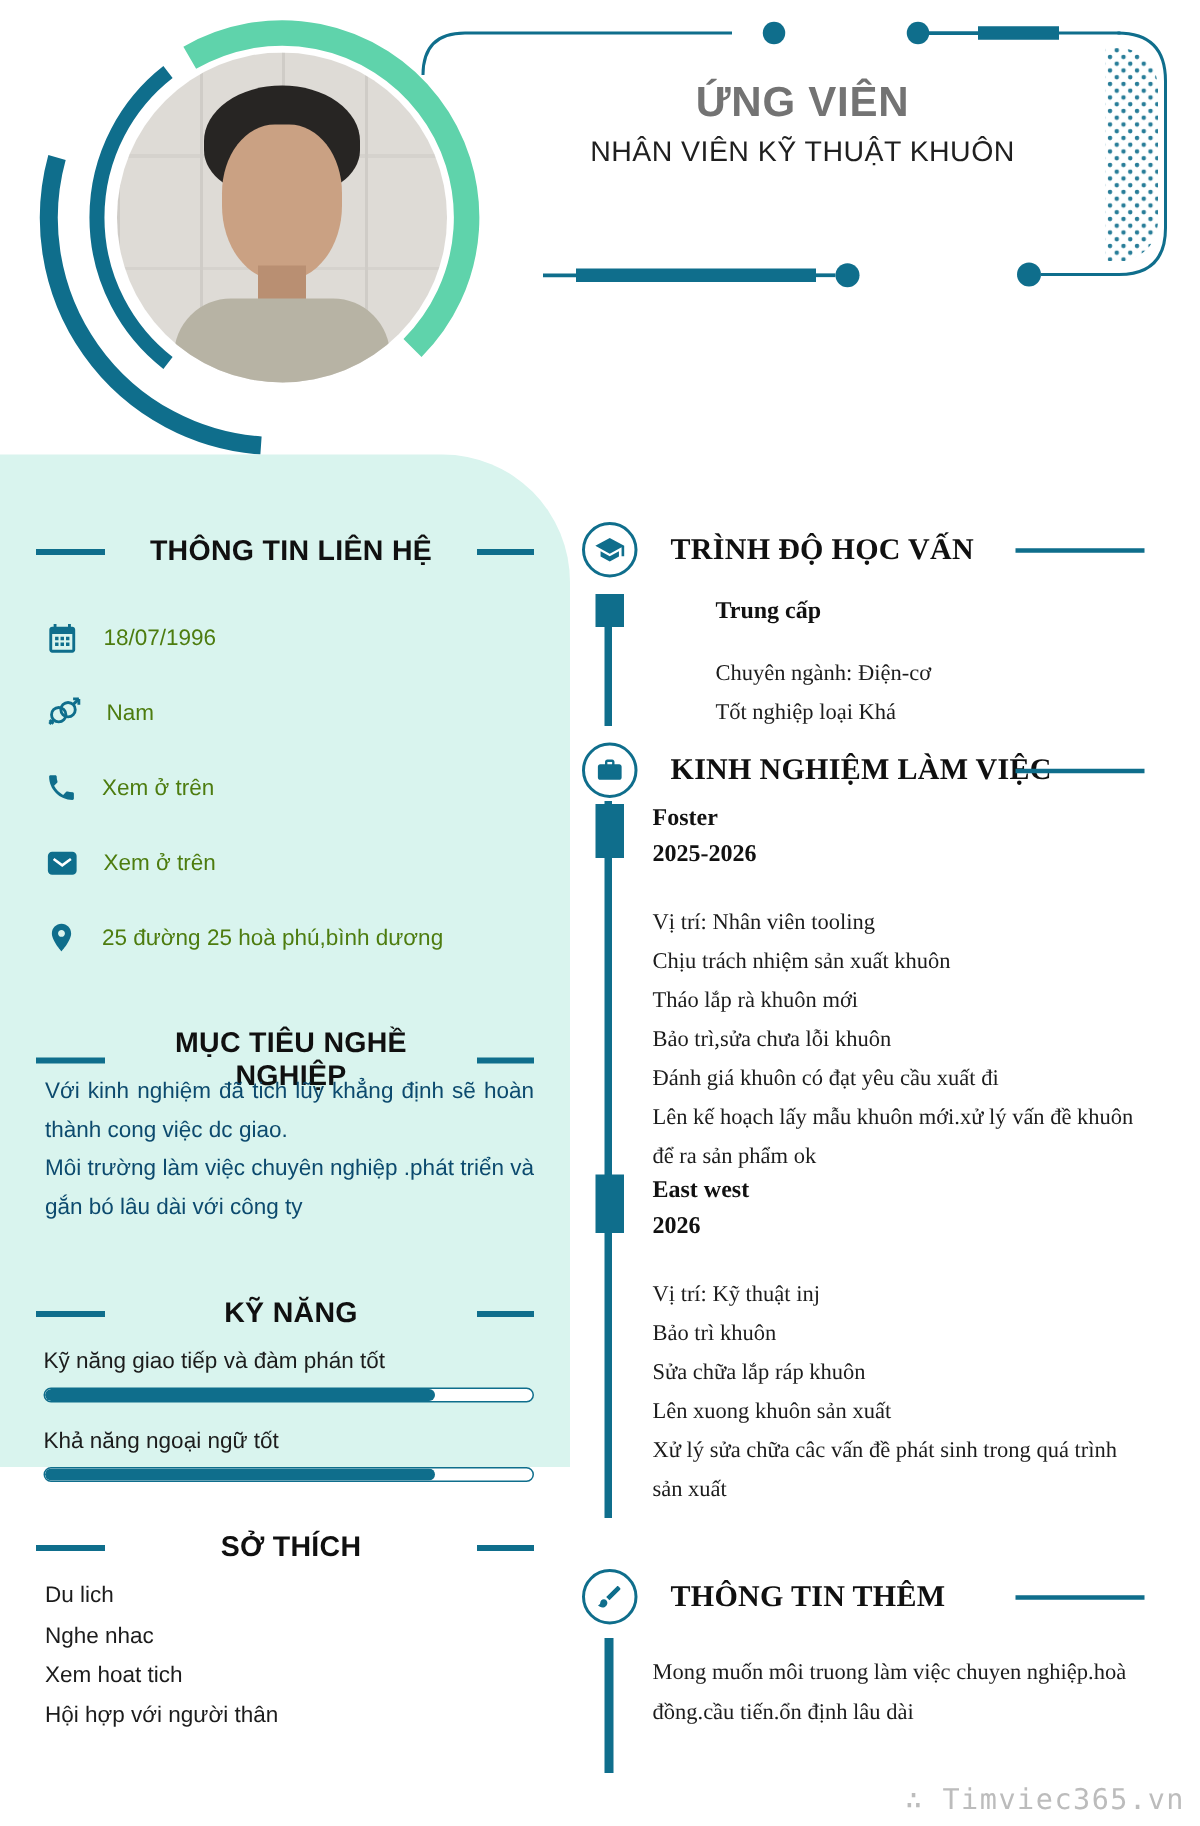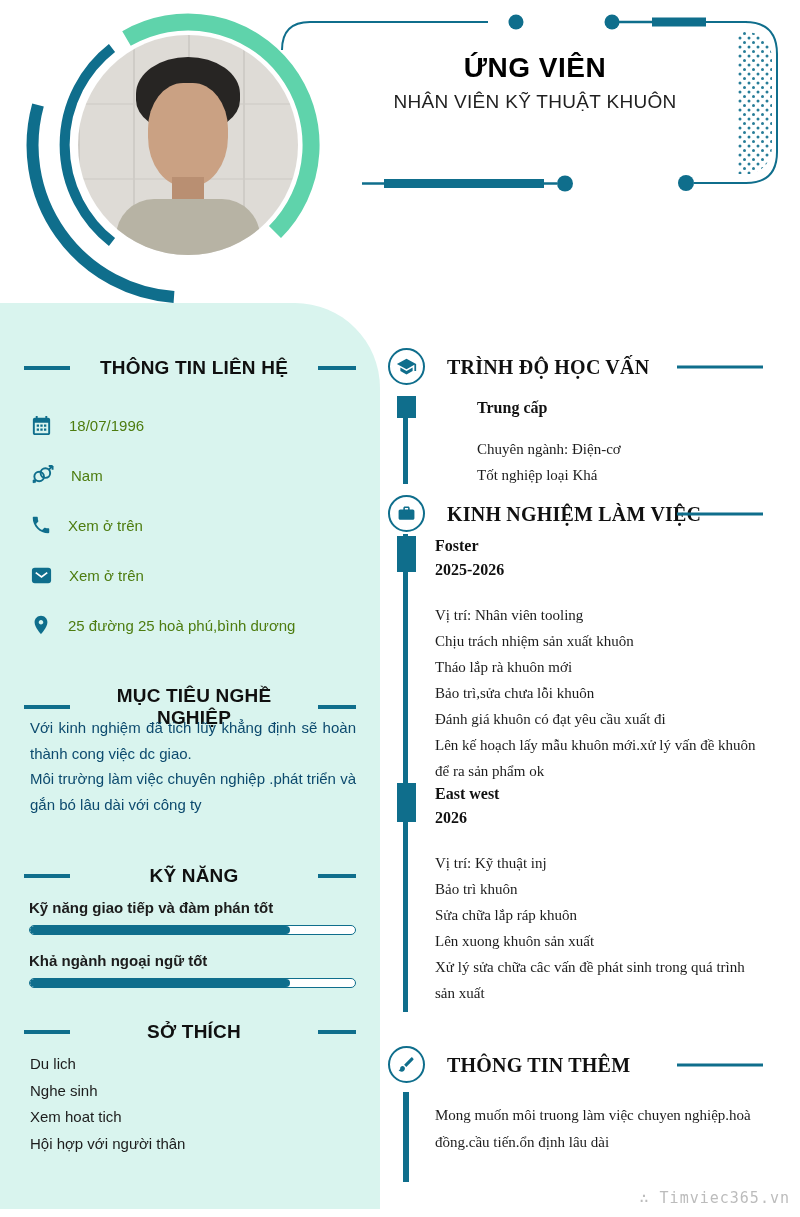--- a/index.html
+++ b/index.html
@@ -14,57 +14,57 @@
     position:absolute; left:78px; top:35px; width:220px; height:220px; border-radius:50%;
     overflow:hidden; background:#dedbd6;
     background-image:repeating-linear-gradient(90deg,#cfccc7 0 2px,transparent 2px 55px),
                      repeating-linear-gradient(0deg,#d5d2cd 0 2px,transparent 2px 75px);
   }
   .photo .hair { position:absolute; left:58px; top:22px; width:104px; height:74px; background:#272523; border-radius:50% 50% 42% 42%; }
   .photo .face { position:absolute; left:70px; top:48px; width:80px; height:104px; background:#caa183; border-radius:44% 44% 48% 48%; }
   .photo .neck { position:absolute; left:94px; top:142px; width:32px; height:34px; background:#b98f72; }
   .photo .shirt { position:absolute; left:38px; top:164px; width:144px; height:70px; background:#b7b3a4; border-radius:38px 38px 0 0; }
   .title-block { position:absolute; left:330px; top:52px; width:410px; text-align:center; }
-  .cv-title { font-size:28px; font-weight:bold; color:#000000; letter-spacing:.5px; }
+  .cv-title { font-size:28px; font-weight:bold; color:#737373; letter-spacing:.5px; }
   .cv-subtitle { font-size:19px; color:#1f1f1f; margin-top:7px; letter-spacing:.3px; }
   
   .panel {
-    position:absolute; left:0; top:303px; width:380px; height:906px;
+    position:absolute; left:0; top:303px; width:380px; height:675px;
     background:#d9f4ee; border-top-right-radius:85px;
   }
   .sec-head { position:absolute; left:0; width:100%; padding:0 24px; display:flex; align-items:center; }
   .sec-head .dash { height:4px; background:#0f6e8c; flex:0 0 auto; }
   .sec-head .dash.l { width:46px; }
   .sec-head .dash.r { width:38px; }
   .sec-head .t { flex:1; text-align:center; font-size:19px; font-weight:bold; color:#101010; letter-spacing:.2px; }
   .contact { position:absolute; left:30px; top:97px; right:20px; }
   .c-row { display:flex; align-items:center; height:50px; gap:16px; }
   .c-row svg { flex:0 0 auto; }
   .c-row .txt { font-size:15px; color:#4d7c0f; }
   .objective-text { position:absolute; left:30px; top:412px; width:326px; font-size:15px; line-height:25.5px; text-align:justify; color:#0c4a6e; }
   .skills { position:absolute; left:29px; top:596px; width:327px; }
   .skill { margin-bottom:17px; }
-  .skill .lbl { font-size:15px; color:#1c1c1c; margin-bottom:9px;font-weight:bold; }
+  .skill .lbl { font-size:15px; color:#1c1c1c; margin-bottom:9px; }
   .bar { position:relative; height:10px; border:1.5px solid #0f6e8c; border-radius:7px; background:#ffffff; overflow:hidden; }
   .bar .fill { position:absolute; left:0; top:0; bottom:0; background:#0f6e8c; border-radius:7px; }
   .hobbies { position:absolute; left:30px; top:748px; width:320px; font-size:15px; line-height:26.5px; color:#1c1c1c; }
   
   .rcol { position:absolute; left:380px; top:0; width:496px; height:1217px;font-family:Liberation Serif, serif; }
   .r-head { position:absolute; left:0; width:420px; height:38px; display:flex; align-items:center; }
   .icirc { position:absolute; left:8px; top:0; width:37px; height:37px; border:2.5px solid #0f6e8c; border-radius:50%; display:flex; align-items:center; justify-content:center; background:#fff; }
   .r-head .t { position:absolute; left:67px; top:50%; transform:translateY(-50%); font-size:20px; font-weight:bold; color:#101010; letter-spacing:.2px; white-space:nowrap; }
   .r-head .line { position:absolute; left:297px; width:86px; height:3px; background:#0f6e8c; top:50%; transform:translateY(-50%); }
   .vline { position:absolute; left:23px; width:5px; background:#0f6e8c; }
   .marker { position:absolute; left:17px; width:19px; background:#0f6e8c; }
   .entry { position:absolute; left:55px; width:335px; }
   .entry .etitle { font-size:16px; font-weight:bold; color:#111; line-height:24px; }
   .entry .details { margin-top:16px; font-size:15px; line-height:26px; color:#1c1c1c; }
   .info-bar { position:absolute; left:23px; width:6px; background:#0f6e8c; }
   .info-text { position:absolute; left:55px; width:336px; font-size:15px; line-height:27px; color:#1c1c1c; }
-  .watermark { position:absolute; right:10px; top:1189px; font-family:"DejaVu Sans Mono","Liberation Mono",monospace; font-size:15px; color:#bcbcbc; letter-spacing:1px; }
+  .watermark { position:absolute; right:10px; top:1189px; font-family:"DejaVu Sans Mono","Liberation Mono",monospace; font-size:19px; color:#bcbcbc; letter-spacing:1px; }
 </style>
 </head>
 <body>
 
 <svg class="hdr-svg" width="800" height="310" viewBox="0 0 800 310">
   <defs>
     <pattern id="dotp" width="9" height="9" patternUnits="userSpaceOnUse">
       <circle cx="2" cy="2" r="1.5" fill="#0f6e8c"></circle>
       <circle cx="6.5" cy="6.5" r="1.5" fill="#0f6e8c"></circle>
     </pattern>
@@ -168,35 +168,35 @@
     <div class="dash r"></div>
   </div>
   <div class="skills">
     <div class="skill">
       <div class="lbl">Kỹ năng giao tiếp và đàm phán tốt</div>
       <div class="bar">
         <div class="fill" style="width: 80%;"></div>
       </div>
     </div>
     <div class="skill">
-      <div class="lbl">Khả ngành ngoại ngữ tốt</div>
+      <div class="lbl">Khả năng ngoại ngữ tốt</div>
       <div class="bar">
         <div class="fill" style="width: 80%;"></div>
       </div>
     </div>
   </div>
 
   <div class="sec-head" style="top:718px;gap:24px;">
     <div class="dash l"></div>
     <div class="t">SỞ THÍCH</div>
     <div class="dash r"></div>
   </div>
   <div class="hobbies">
     <div>Du lich</div>
-    <div>Nghe sinh</div>
+    <div>Nghe nhac</div>
     <div>Xem hoat tich</div>
     <div>Hội hợp với người thân</div>
   </div>
 </div>
 
 <div class="rcol">
 
   <div class="r-head" style="top:348px;">
     <div class="icirc">
       <svg width="21" height="21" viewBox="0 0 24 24" fill="#0f6e8c">

